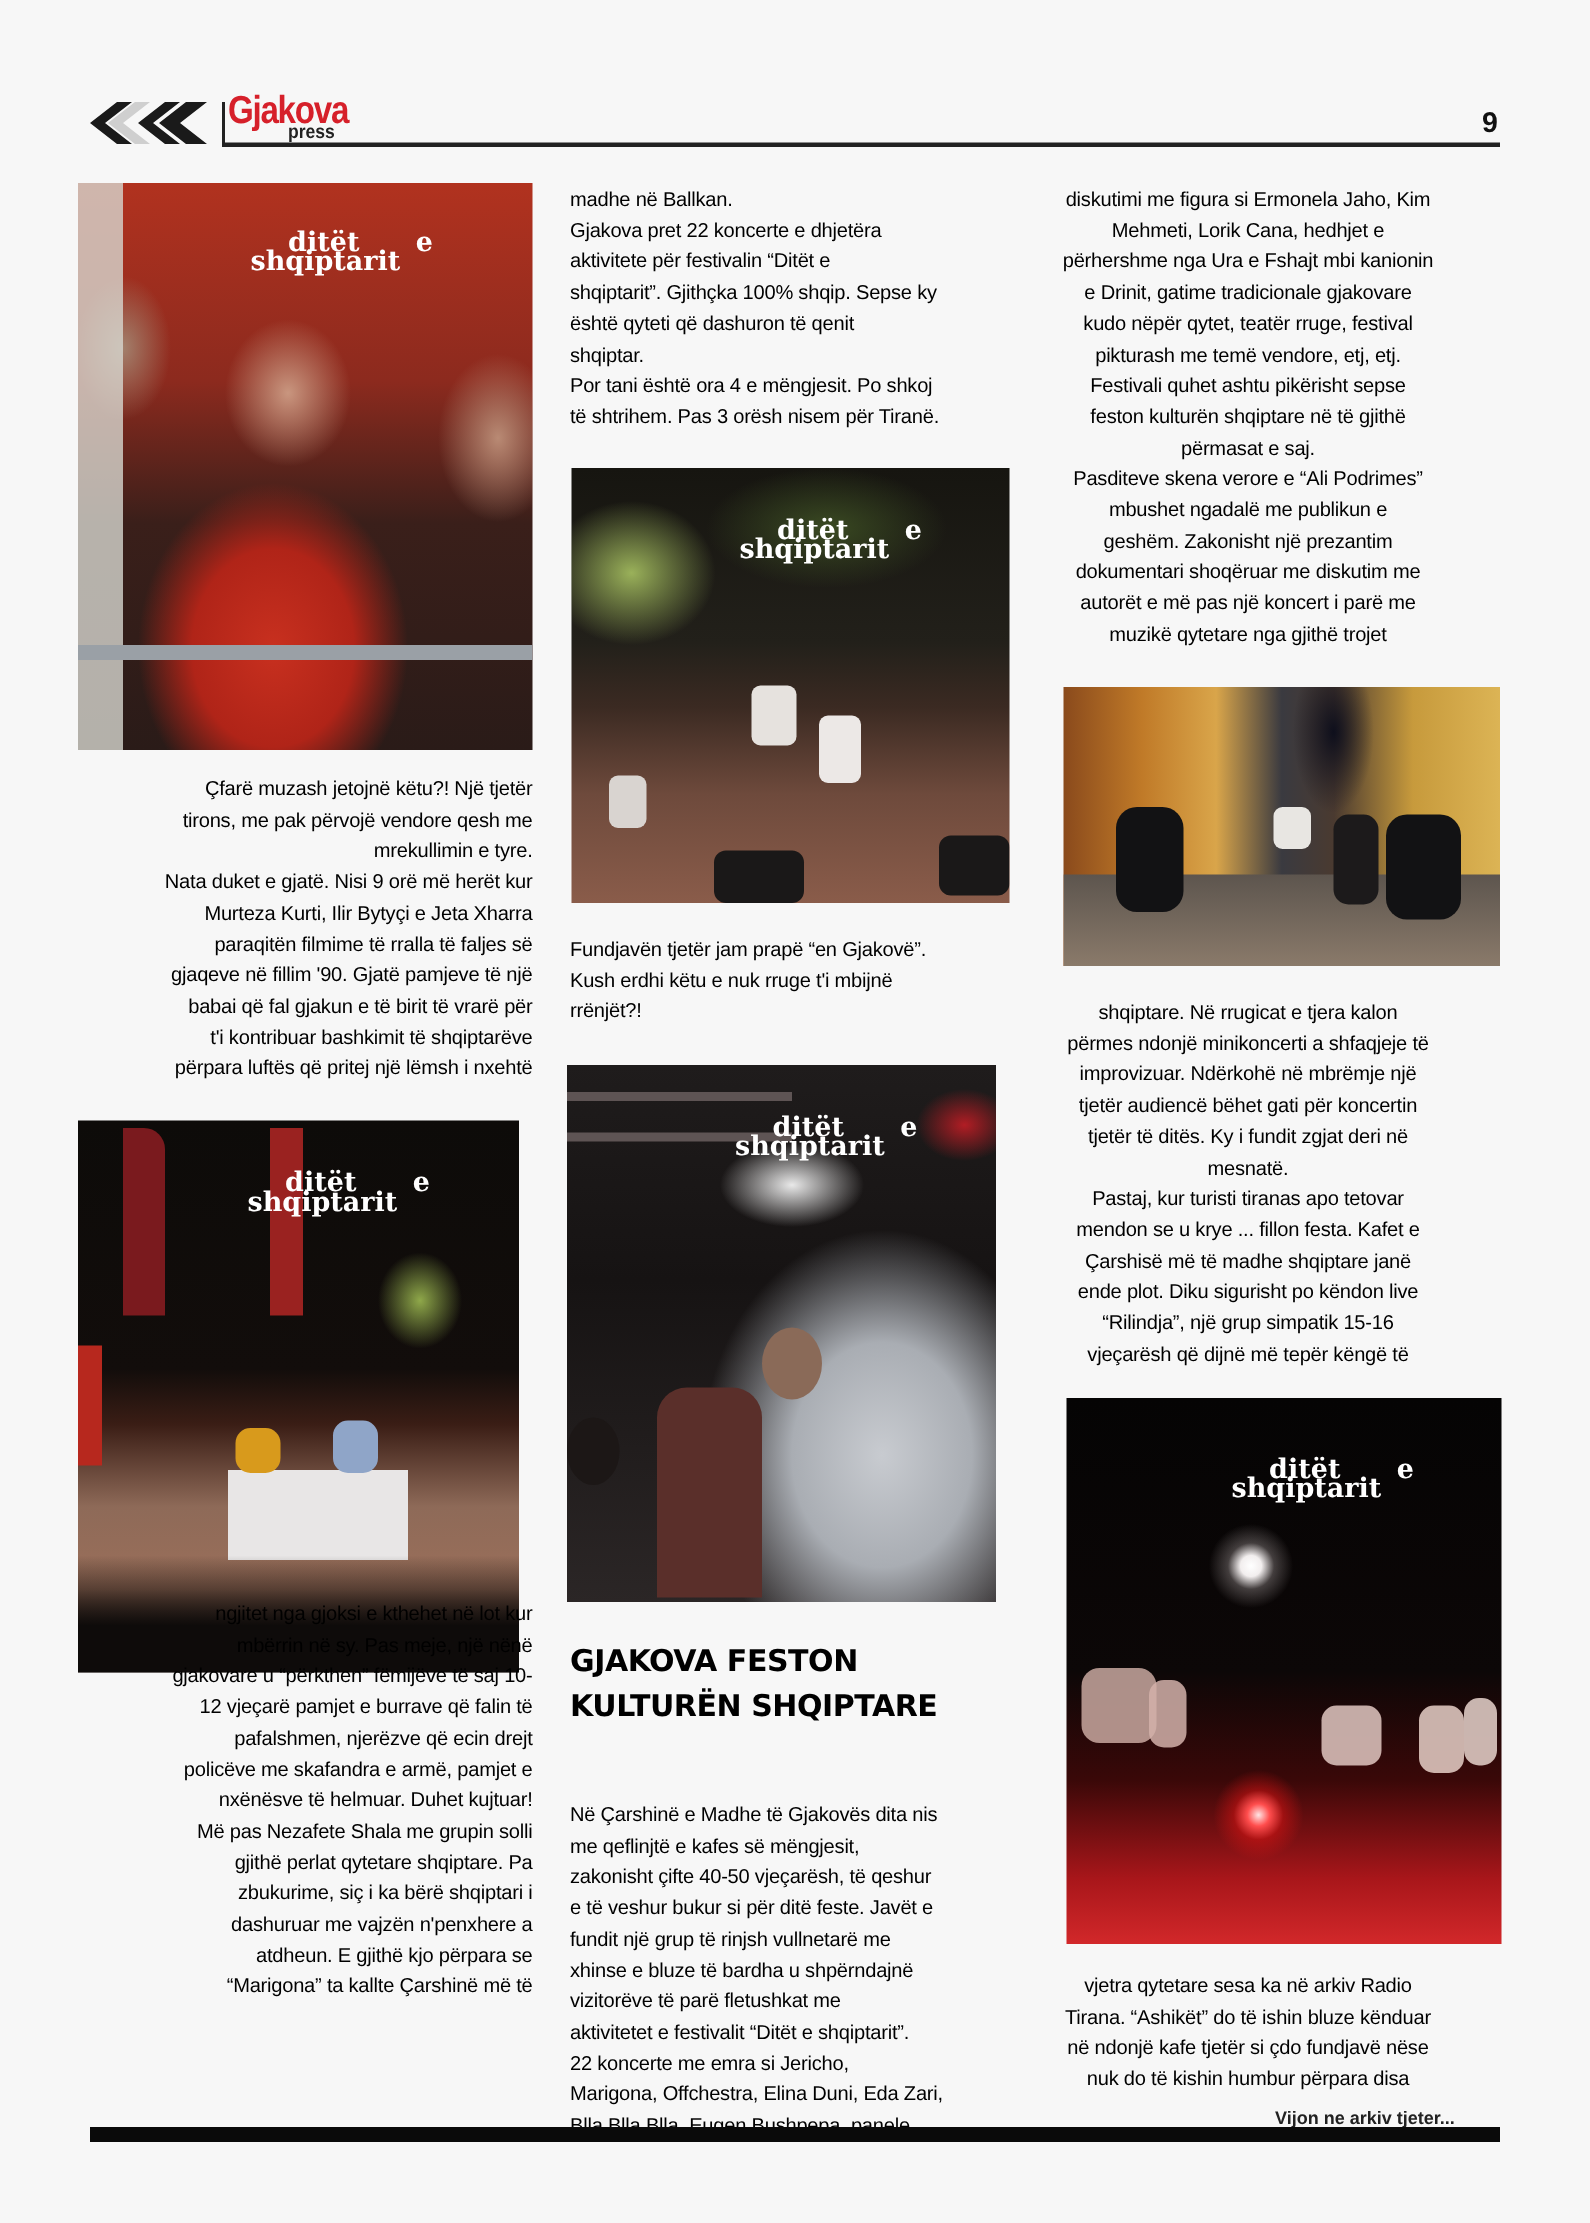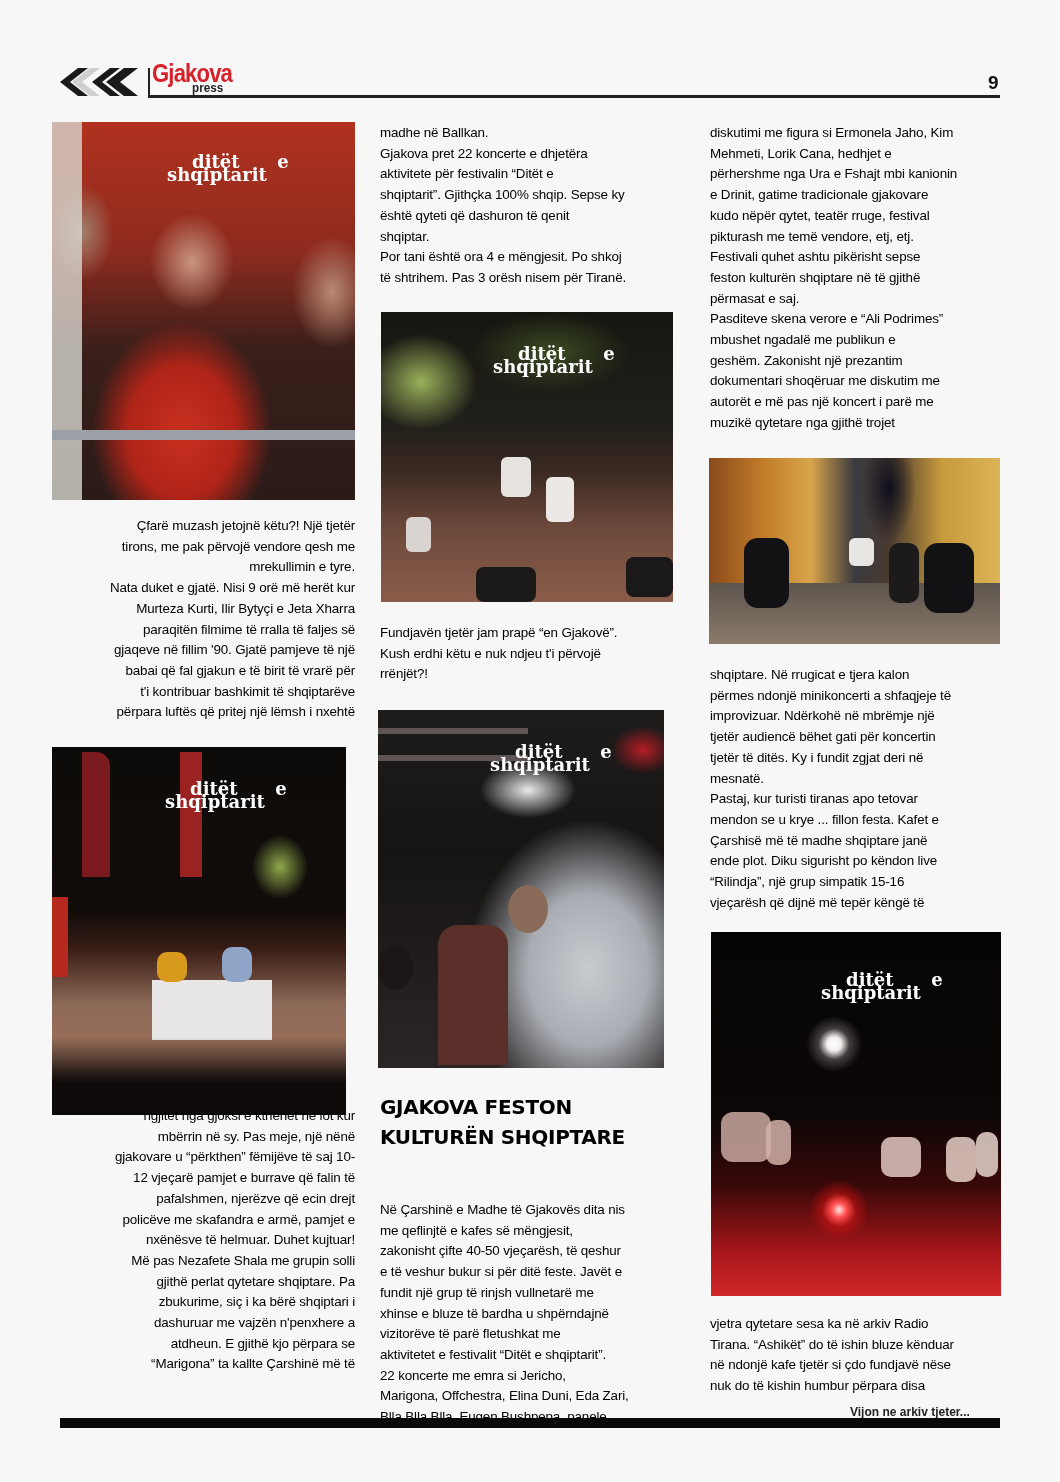--- a/index.html
+++ b/index.html
@@ -11,21 +11,21 @@
   .brand { position:absolute; left:152px; top:60px; font-family:"Liberation Sans", sans-serif; font-weight:bold;
            font-size:26px; color:#d6202a; letter-spacing:-1px; transform:scaleX(0.85); transform-origin:left; line-height:26px; }
   .brand-sub { position:absolute; left:192px; top:81px; font-family:"Liberation Sans", sans-serif; font-weight:bold;
            font-size:13px; color:#222; line-height:13px; transform:scaleX(0.9); transform-origin:left; }
   .page-num { position:absolute; left:988px; top:72px; font-family:"Liberation Sans", sans-serif; font-weight:bold; font-size:19px; color:#111; }
   
   .txt { position:absolute; font-family:Liberation Sans, sans-serif; font-size:13.4px; line-height:20.7px; color:#000000;
          white-space:pre-line; letter-spacing:-0.15px; }
   .col1 { left:50px; width:305px;text-align:right; }
   .col2 { left:380px; width:300px; }
-  .col3 { left:710px; width:300px; }
+  .col3 { left:682px; width:300px;text-align:center; }
   .headline { position:absolute; left:380px; top:1092px; width:300px; font-family:"DejaVu Sans", sans-serif;
               font-weight:bold; font-size:20px; line-height:30px; color:#000000; white-space:pre-line; letter-spacing:-0.3px; }
   
   .photo { position:absolute; overflow:hidden; }
   .photo .wm { position:absolute; font-family:"DejaVu Serif", serif; font-weight:bold; color:#fff; font-size:18px; line-height:13px; white-space:pre; }
   .footer-bar { position:absolute; left:60px; top:1418px; width:940px; height:10px; background:#0a0a0a; }
   .continue { position:absolute; left:850px; top:1405px; font-family:"Liberation Sans", sans-serif; font-weight:bold; font-size:12px; color:#222; }
 </style>
 </head>
 <body>
@@ -78,21 +78,21 @@
   <div class="abs" style="left:100px;top:233px;width:120px;height:60px;background:#e8e6e6;"></div>
   <div class="abs" style="left:105px;top:205px;width:30px;height:30px;background:#d89a1c;border-radius:10px"></div>
   <div class="abs" style="left:170px;top:200px;width:30px;height:35px;background:#8fa5c8;border-radius:10px"></div>
   <div class="abs" style="left:0;top:150px;width:16px;height:80px;background:#b7281e"></div>
   <div class="abs" style="left:0;top:290px;width:294px;height:78px;background:linear-gradient(180deg, rgba(10,8,8,0) 0%, #0e0b0a 60%)"></div>
   <div class="wm" style="left:113px;top:22px">
     <span>ditët      e</span><br><span>shqiptarit</span>
   </div>
 </div>
 
-<div class="txt col1" style="top:1106px">ngjitet nga gjoksi e kthehet në lot kur
+<div class="txt col1" style="top:1066px">ngjitet nga gjoksi e kthehet në lot kur
 mbërrin në sy. Pas meje, një nënë
 gjakovare u “përkthen” fëmijëve të saj 10-
 12 vjeçarë pamjet e burrave që falin të
 pafalshmen, njerëzve që ecin drejt
 policëve me skafandra e armë, pamjet e
 nxënësve të helmuar. Duhet kujtuar!
 Më pas Nezafete Shala me grupin solli
 gjithë perlat qytetare shqiptare. Pa
 zbukurime, siç i ka bërë shqiptari i
 dashuruar me vajzën n'penxhere a
@@ -117,21 +117,21 @@
   <div class="abs" style="left:165px;top:165px;width:28px;height:45px;background:#ece8e6;border-radius:6px"></div>
   <div class="abs" style="left:25px;top:205px;width:25px;height:35px;background:#d9d4d0;border-radius:6px"></div>
   <div class="abs" style="left:95px;top:255px;width:60px;height:35px;background:#1a1818;border-radius:8px"></div>
   <div class="abs" style="left:245px;top:245px;width:47px;height:40px;background:#1a1818;border-radius:8px"></div>
   <div class="wm" style="left:112px;top:22px">
     <span>ditët      e</span><br><span>shqiptarit</span>
   </div>
 </div>
 
 <div class="txt col2" style="top:623px">Fundjavën tjetër jam prapë “en Gjakovë”.
-Kush erdhi këtu e nuk ndjeu t'i përvojë
+Kush erdhi këtu e nuk rruge t'i mbijnë
 rrënjët?!</div>
 
 <div class="photo" style="left:378px;top:710px;width:286px;height:358px;
   background:
    radial-gradient(ellipse 60px 35px at 150px 80px, #e9e9e9 0%, rgba(233,233,233,0) 80%),
    radial-gradient(ellipse 120px 150px at 210px 260px, #c8cbd0 0%, #a9adb3 50%, rgba(169,173,179,0) 100%),
    radial-gradient(ellipse 40px 30px at 265px 40px, #b11d24 0%, rgba(177,29,36,0) 80%),
    linear-gradient(180deg, #1f1c1c 0%, #161313 40%, #2b2626 100%);">
   <div class="abs" style="left:0;top:18px;width:150px;height:6px;background:#5e5454"></div>
   <div class="abs" style="left:0;top:45px;width:150px;height:6px;background:#5e5454"></div>

